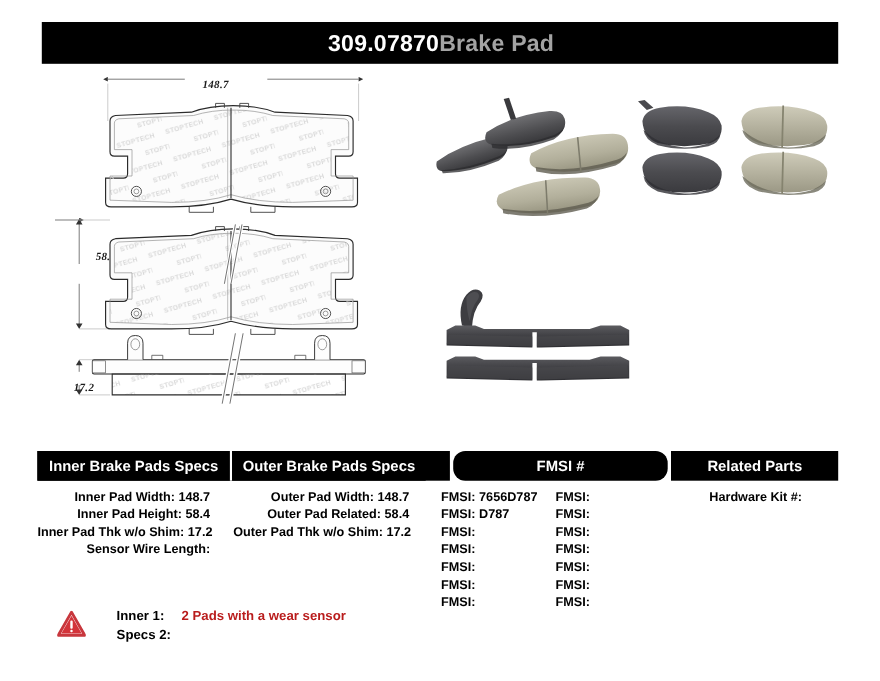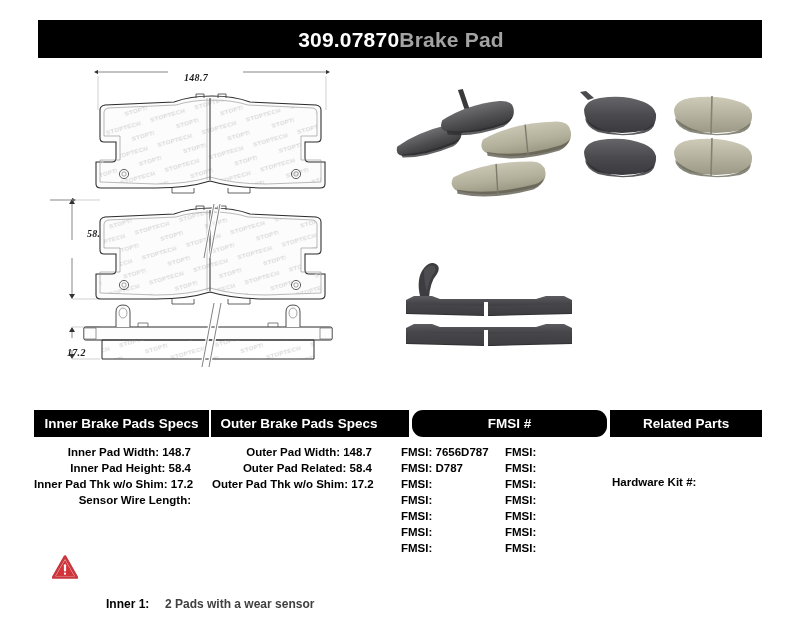--- a/index.html
+++ b/index.html
@@ -141,23 +141,22 @@
     padding-right: 18px;
   }
   .fmsi-sub {
     width: 104px;
   }
   .fmsi-sub .spec-line {
     text-align: left;
     padding-left: 8px;
   }
   .col-parts .spec-line {
-    text-align: left;
+    text-align: center;
     padding-left: 8px;
-    margin-top: 30px;
   }
   .spec-value { font-weight: bold; }
 
   
   .notes {
     position: absolute;
     left: 52px;
     top: 552px;
     display: flex;
     align-items: flex-start;
@@ -173,23 +172,22 @@
   .note-row {
     display: flex;
     align-items: baseline;
     font-size: 12px;
     font-weight: bold;
     line-height: 17px;
     white-space: nowrap;
   }
   .note-label { min-width: 52px; }
   .note-value {
-    color: #404040;
+    color: #b91c1c;
     padding-left: 7px;
-    margin-top: 44px;
   }
 </style>
 </head>
 <body>
 
 <div class="sheet">
 
   <div class="header-bar">
     <span class="header-part-number">309.07870</span>
     <span class="header-title">Brake Pad</span>

